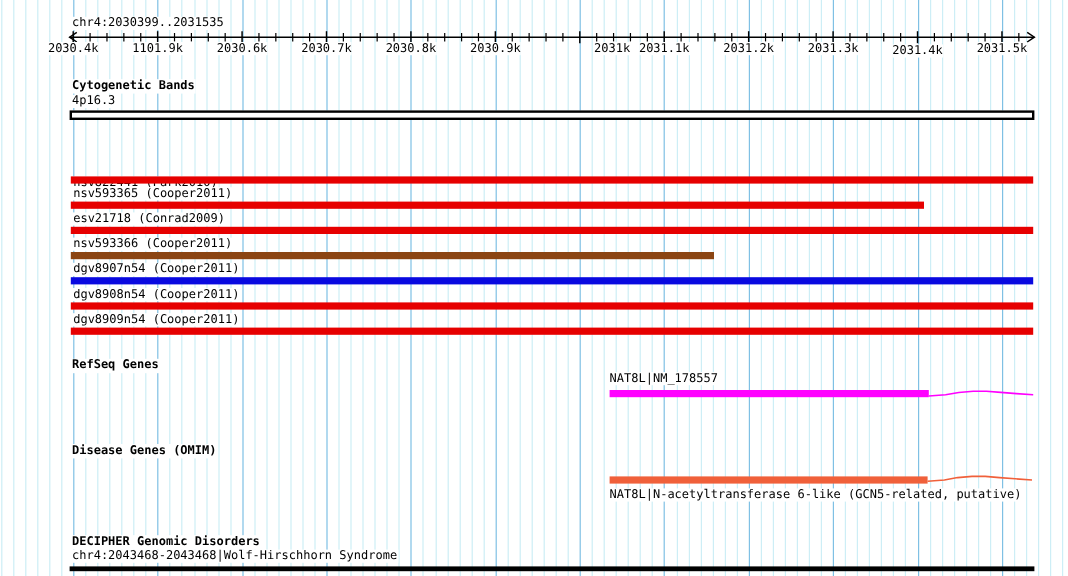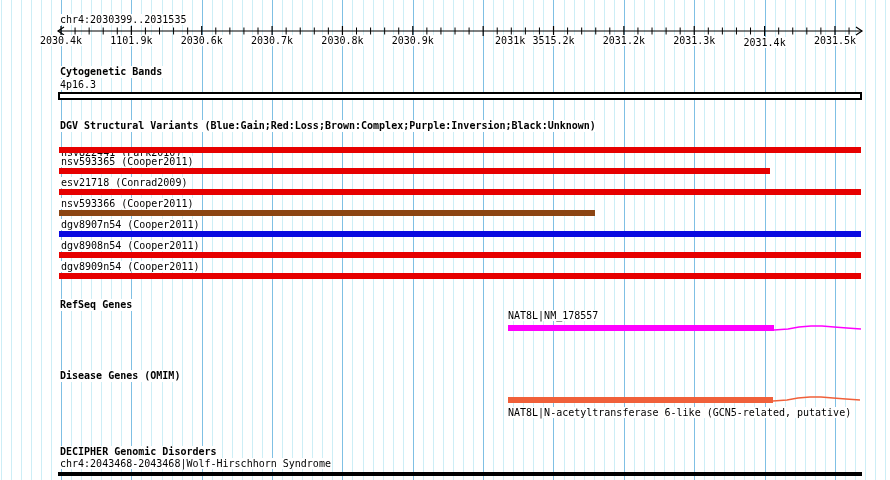--- a/index.html
+++ b/index.html
@@ -180,32 +180,31 @@
 
   <div class="lbl" style="left:59px;top:14px;">chr4:2030399..2031535</div>
   <div id="tick-labels">
       <div class="ticklabel" style="left: 61px; top: 35px;">2030.4k</div>
       <div class="ticklabel" style="left: 131.36px; top: 35px;">1101.9k</div>
       <div class="ticklabel" style="left: 201.72px; top: 35px;">2030.6k</div>
       <div class="ticklabel" style="left: 272.08px; top: 35px;">2030.7k</div>
       <div class="ticklabel" style="left: 342.44px; top: 35px;">2030.8k</div>
       <div class="ticklabel" style="left: 412.8px; top: 35px;">2030.9k</div>
       <div class="ticklabel" style="left: 483.16px; top: 35px; margin-left: 27px;">2031k</div>
-      <div class="ticklabel" style="left: 553.52px; top: 35px;">3515.2k</div>
+      <div class="ticklabel" style="left: 553.52px; top: 35px;">2031.1k</div>
       <div class="ticklabel" style="left: 623.88px; top: 35px;">2031.2k</div>
       <div class="ticklabel" style="left: 694.24px; top: 35px;">2031.3k</div>
       <div class="ticklabel" style="left: 764.6px; top: 37px;">2031.4k</div>
       <div class="ticklabel" style="left: 834.96px; top: 35px;">2031.5k</div>
     </div>
 
   <div class="hdr" style="left:59px;top:66px;">Cytogenetic Bands</div>
   <div class="lbl" style="left:59px;top:79px;">4p16.3</div>
   <div id="cyto-band"></div>
 
-  <div class="hdr" style="left:59px;top:120px;">DGV Structural Variants (Blue:Gain;Red:Loss;Brown:Complex;Purple:Inversion;Black:Unknown)</div>
   <div id="dgv-tracks">
       <div class="lbl" style="left: 60px; top: 135px; margin-top: 12px;">nsv822441 (Park2010)</div>
       <div class="trackbar" style="left: 59px; top: 147px; width: 802px; background: rgb(230, 0, 0);"></div>
       <div class="lbl" style="left: 60px; top: 156px;">nsv593365 (Cooper2011)</div>
       <div class="trackbar" style="left: 59px; top: 168px; width: 711px; background: rgb(230, 0, 0);"></div>
       <div class="lbl" style="left: 60px; top: 177px;">esv21718 (Conrad2009)</div>
       <div class="trackbar" style="left: 59px; top: 189px; width: 802px; background: rgb(230, 0, 0);"></div>
       <div class="lbl" style="left: 60px; top: 198px;">nsv593366 (Cooper2011)</div>
       <div class="trackbar" style="left: 59px; top: 210px; width: 536px; background: rgb(139, 69, 19);"></div>
       <div class="lbl" style="left: 60px; top: 219px;">dgv8907n54 (Cooper2011)</div>

